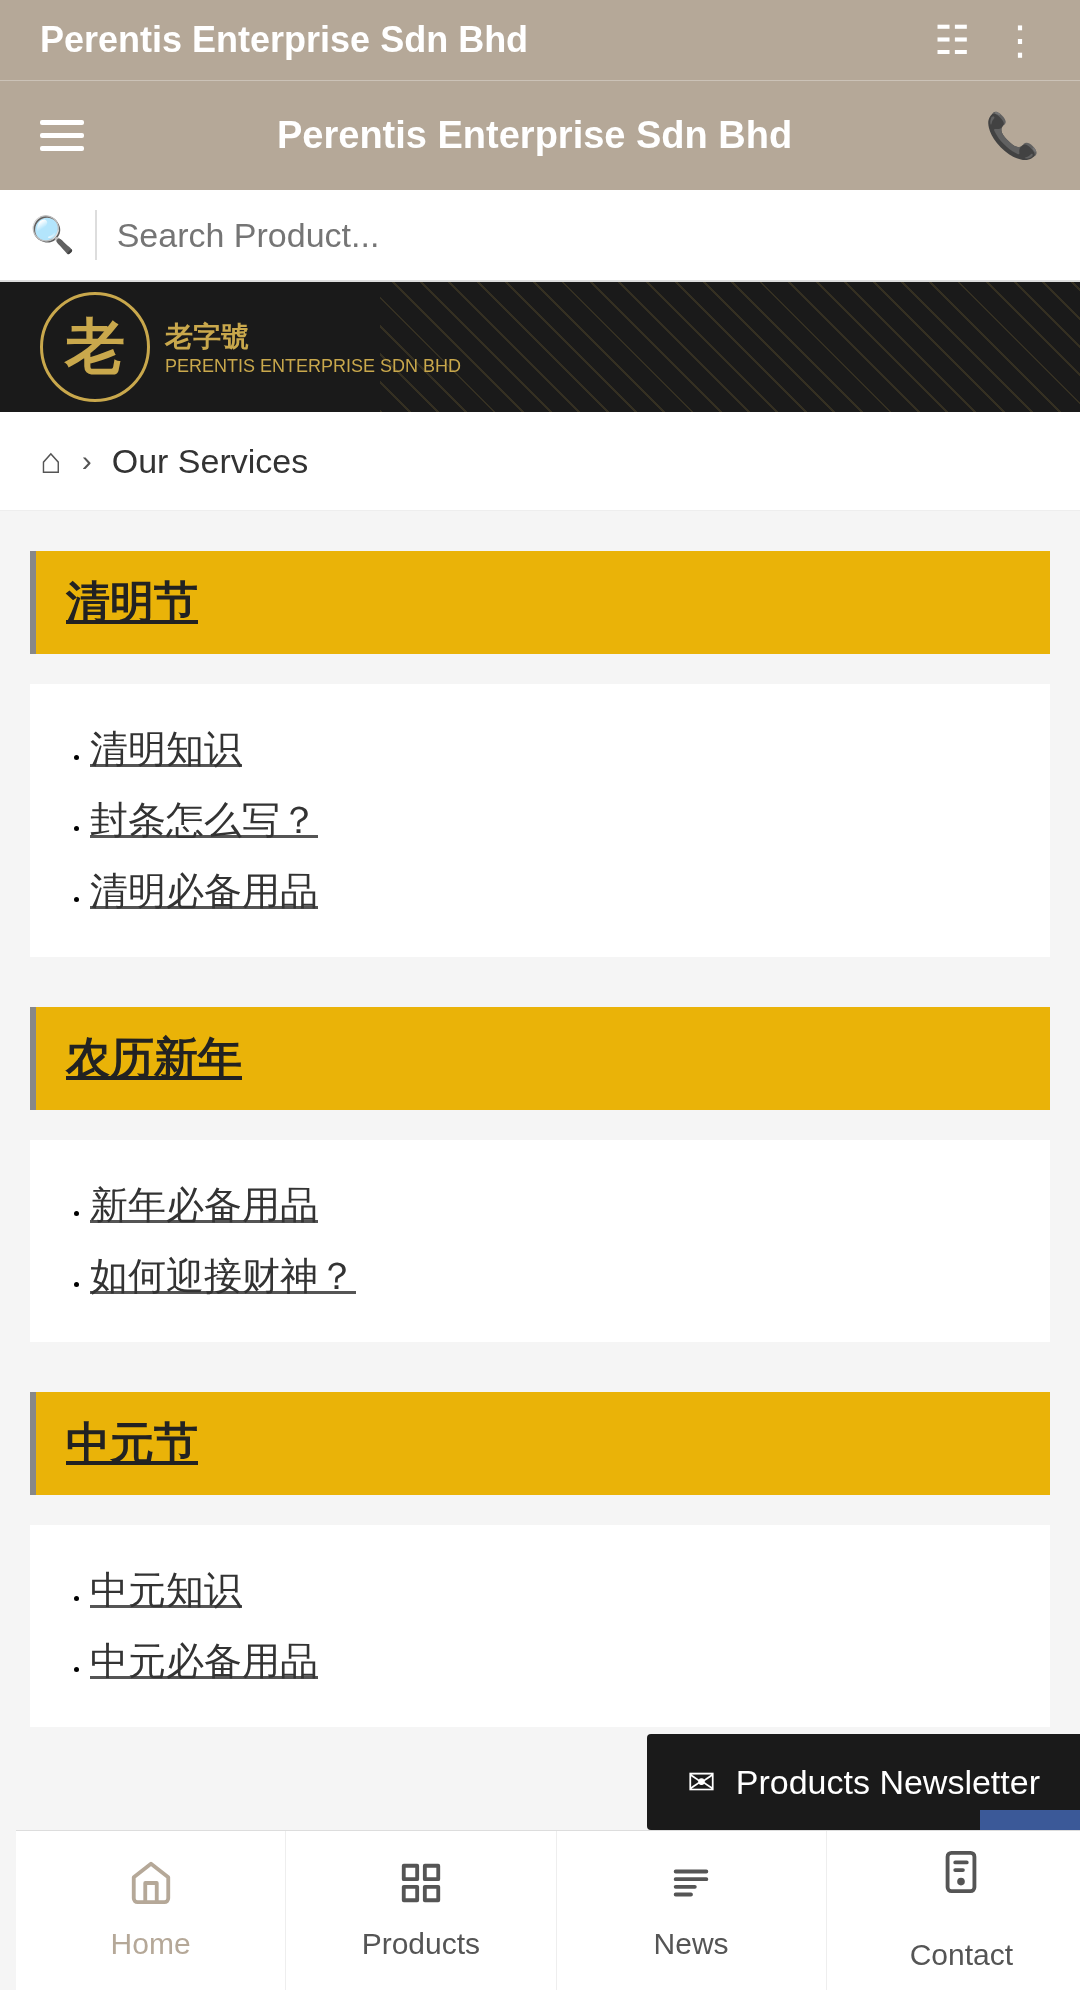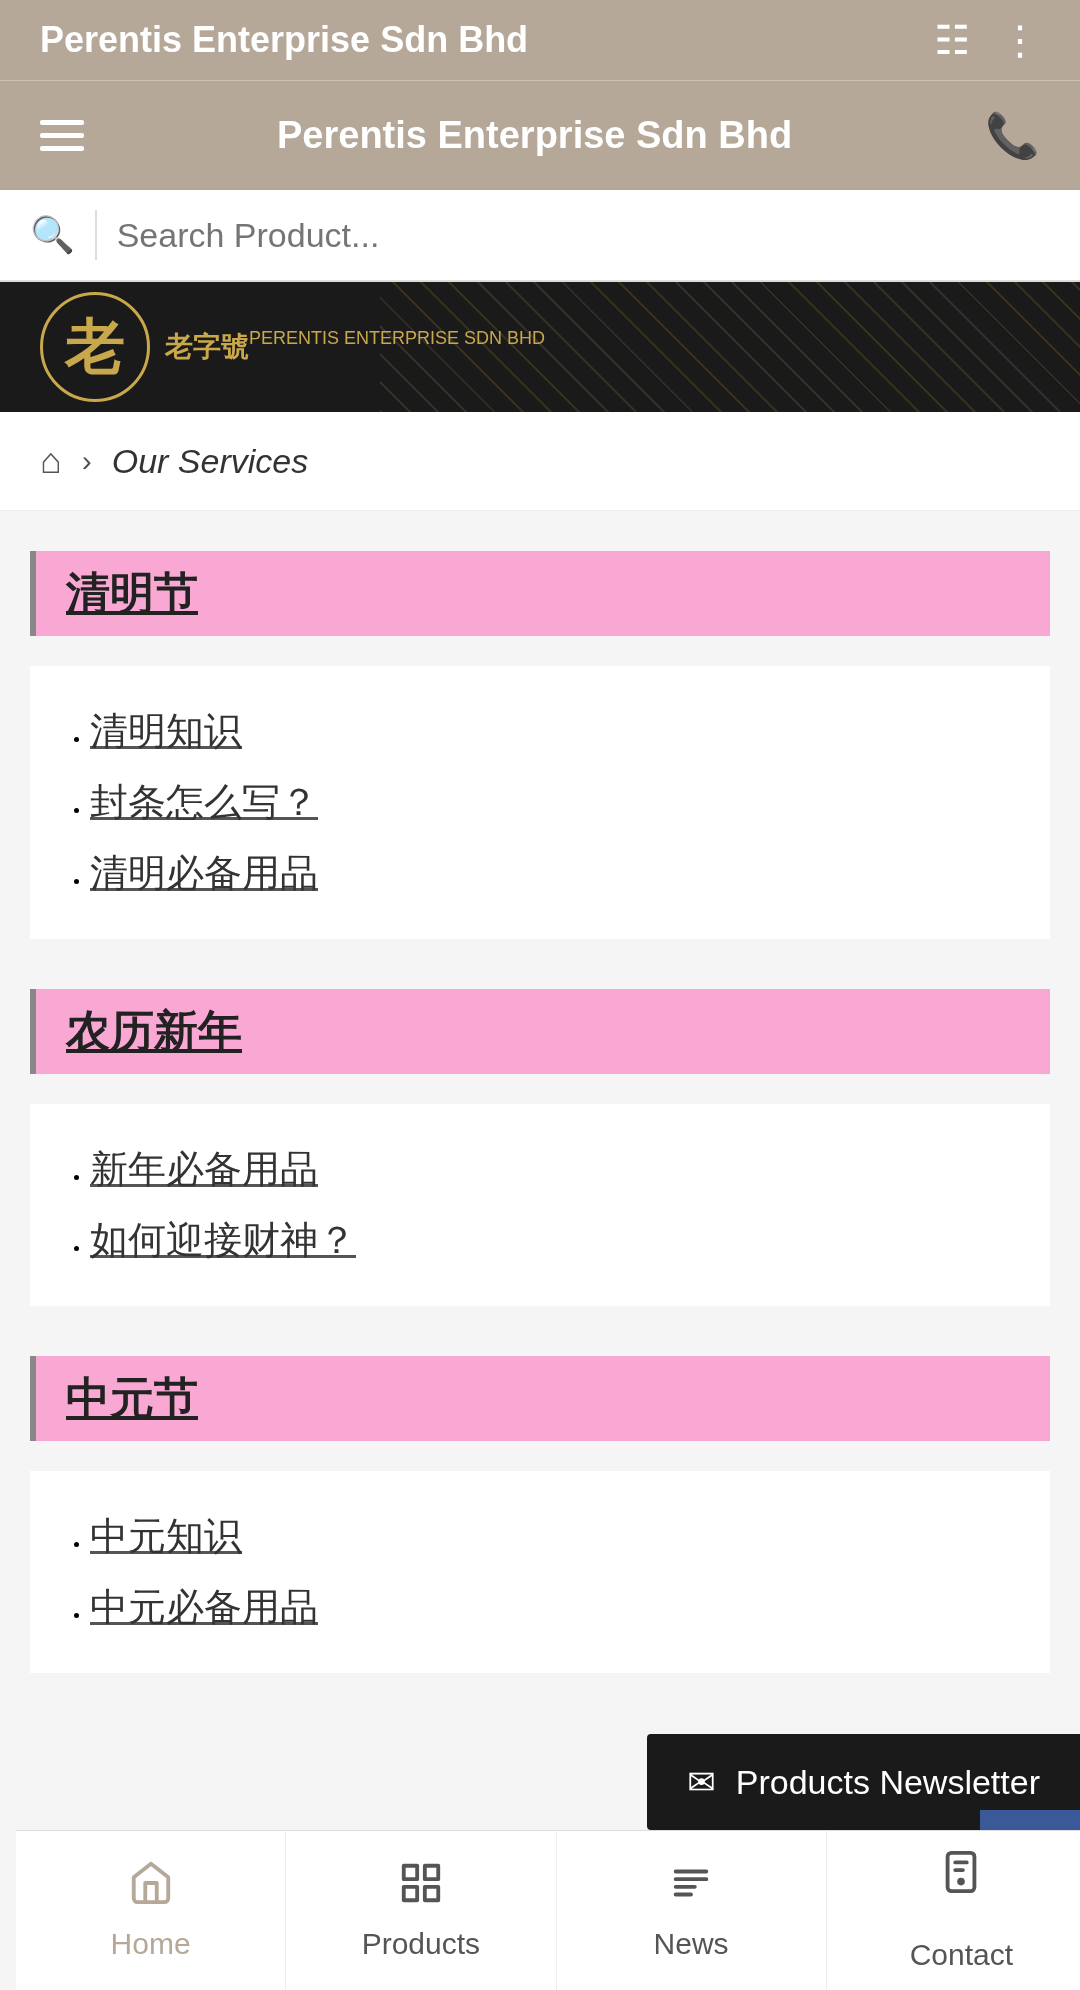--- a/index.html
+++ b/index.html
@@ -123,20 +123,21 @@
       border-radius: 50%;
       display: flex;
       align-items: center;
       justify-content: center;
       font-size: 60px;
       color: #c9a84c;
       font-weight: bold;
     }
     .banner-text-group {
       display: flex;
+      flex-direction: column;
     }
     .banner-chinese {
       color: #c9a84c;
       font-size: 28px;
       font-weight: bold;
     }
     .banner-sub {
       color: #c9a84c;
       font-size: 18px;
     }
@@ -169,36 +170,35 @@
       font-size: 36px;
       color: #555;
     }
     .breadcrumb-chevron {
       font-size: 30px;
       color: #555;
     }
     .breadcrumb-text {
       font-size: 34px;
       color: #333;
-      font-style: italic;
     }
 
     
     .main-content {
       background: #f5f5f5;
       padding: 40px 30px;
     }
 
     
     .section {
       margin-bottom: 50px;
     }
     .section-header {
-      background: #f9a8d4;
-      padding: 13px 30px;
+      background: #eab308;
+      padding: 22px 30px;
       border-left: 6px solid #888;
       margin-bottom: 30px;
     }
     .section-title {
       font-size: 44px;
       font-weight: bold;
       color: #222;
       text-decoration: underline;
       text-decoration-color: #222;
     }

